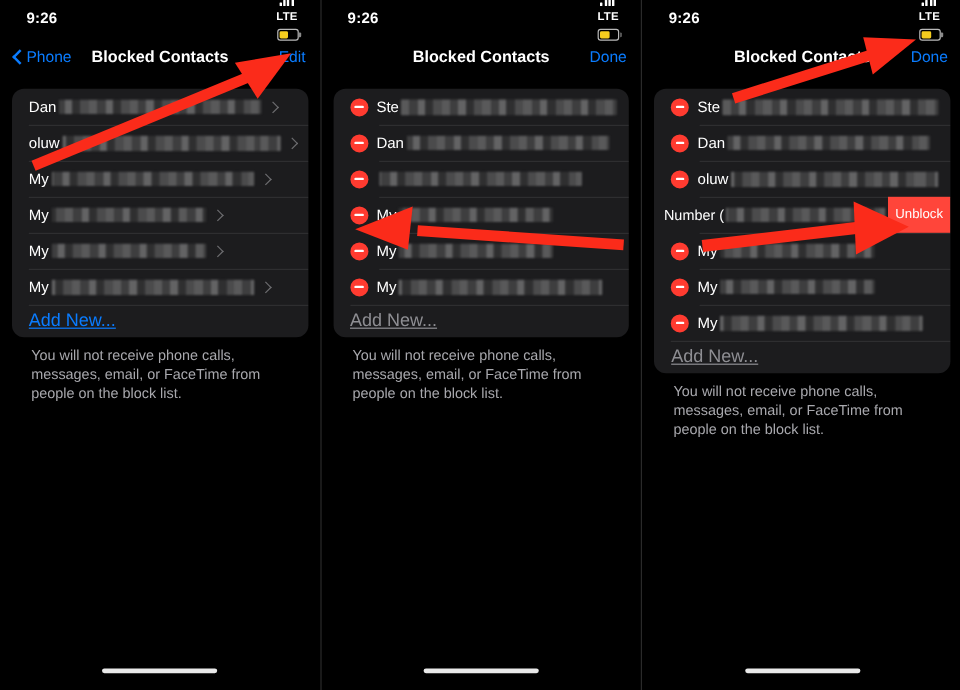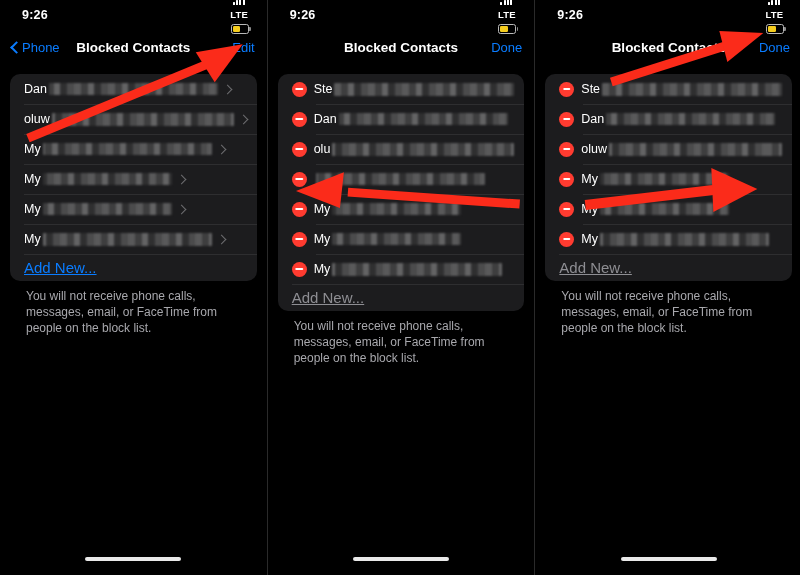--- a/index.html
+++ b/index.html
@@ -408,25 +408,20 @@
           <span class="row-name">Ste</span>
           <span class="redact r1"></span>
         </div>
         <div class="row">
           <span class="minus-btn"></span>
           <span class="row-name">Dan</span>
           <span class="redact r2 mid"></span>
         </div>
         <div class="row">
           <span class="minus-btn"></span>
-          <span class="row-name">olu</span>
-          <span class="redact r3"></span>
-        </div>
-        <div class="row">
-          <span class="minus-btn"></span>
           <span class="row-name"></span>
           <span class="redact r4 mid"></span>
         </div>
         <div class="row">
           <span class="minus-btn"></span>
           <span class="row-name">My</span>
           <span class="redact r5 short"></span>
         </div>
         <div class="row">
           <span class="minus-btn"></span>
@@ -483,20 +478,25 @@
         </div>
         <div class="row">
           <span class="minus-btn"></span>
           <span class="row-name">Dan</span>
           <span class="redact r2 mid"></span>
         </div>
         <div class="row">
           <span class="minus-btn"></span>
           <span class="row-name">oluw</span>
           <span class="redact r3"></span>
+        </div>
+        <div class="row row-swiped">
+          <span class="row-name">Number (</span>
+          <span class="redact r4 short"></span>
+          <span class="unblock-btn">Unblock</span>
         </div>
         <div class="row">
           <span class="minus-btn"></span>
           <span class="row-name">My</span>
           <span class="redact r5 short"></span>
         </div>
         <div class="row">
           <span class="minus-btn"></span>
           <span class="row-name">My</span>
           <span class="redact r2 short"></span>

